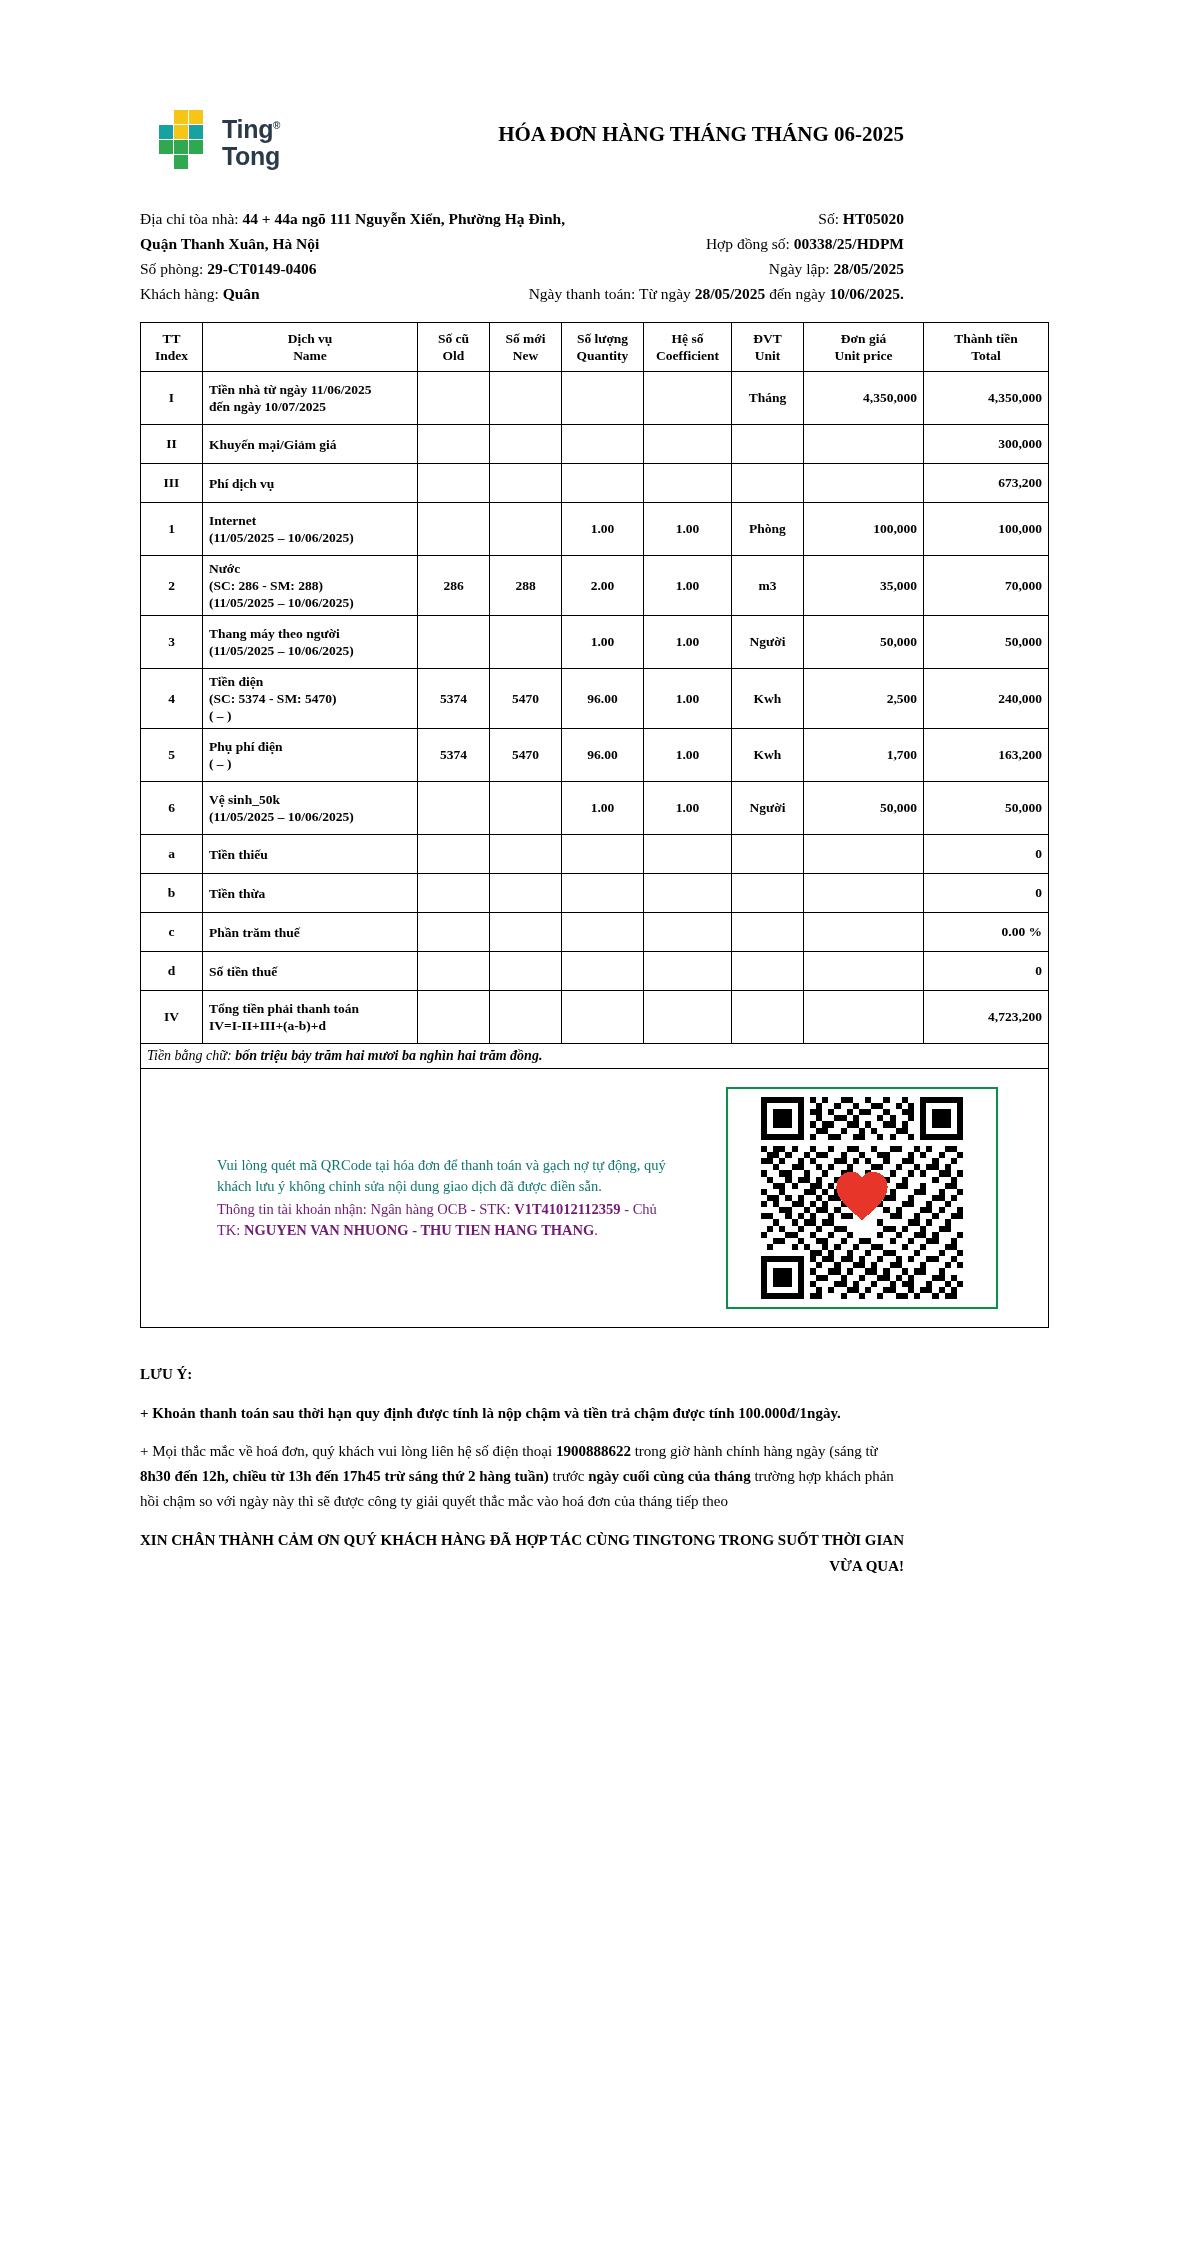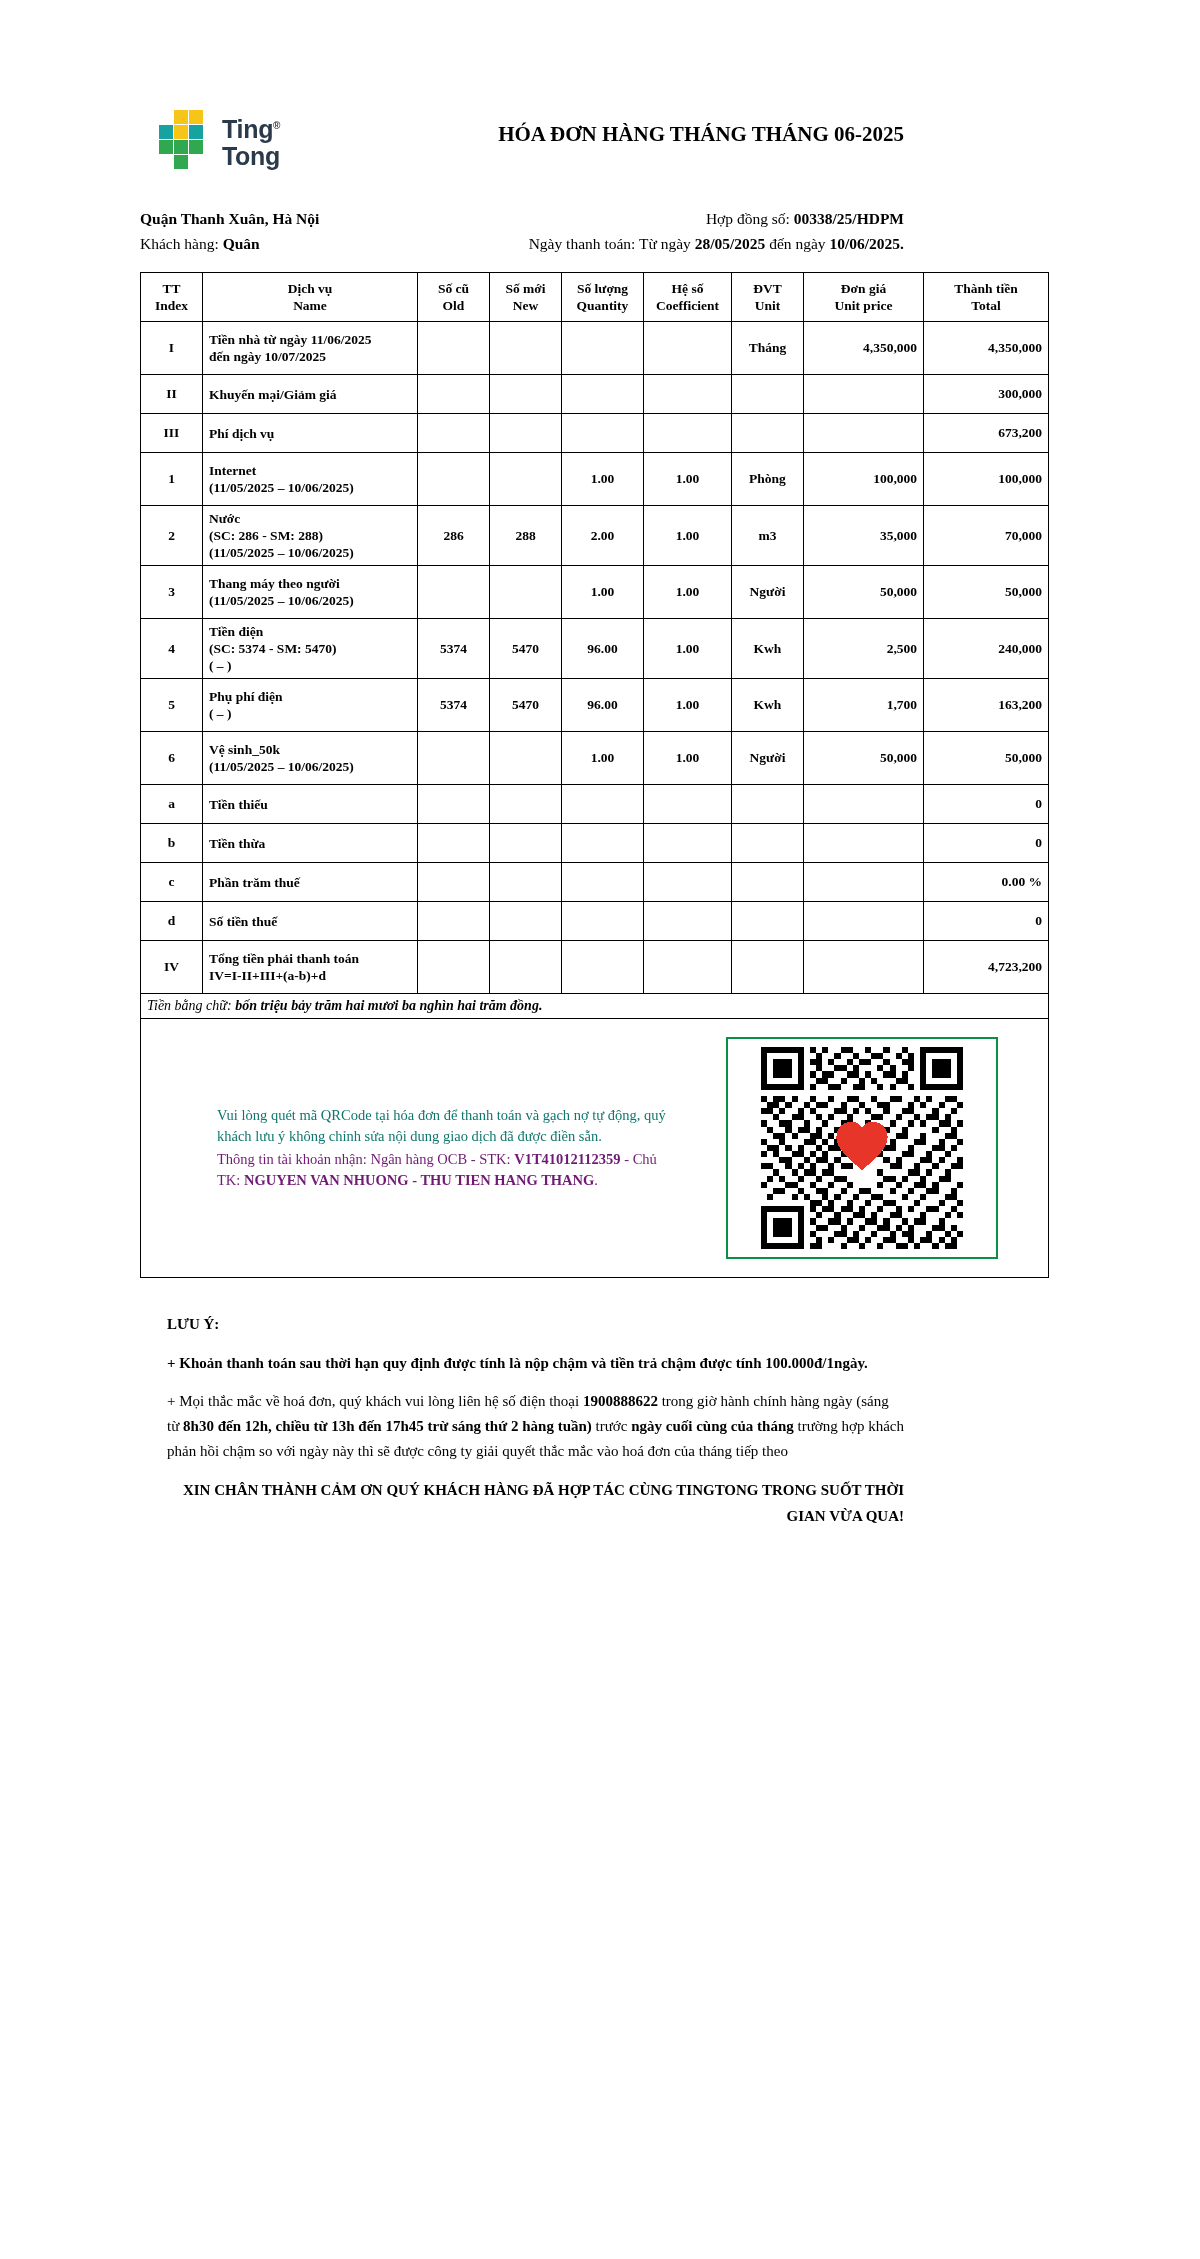--- a/index.html
+++ b/index.html
@@ -153,21 +153,20 @@
     position: relative;
     background: #fff;
   }
   .qr-img { width: 100%; height: 100%; display: block; }
 
   
   .notes {
     margin-top: 34px;
     font-size: 15px;
     line-height: 25px;
-    margin-left: 27px;
   }
   .notes .title { font-weight: bold; margin-bottom: 14px; }
   .notes p { margin: 0 0 13px 0; }
   .notes .final { font-weight: bold; line-height: 26px; margin-top: 4px; text-align: right; }
 </style>
 </head>
 <body>
 
 <div class="page">
 
@@ -190,25 +189,45 @@
         <span>Ting</span><sup>®</sup><br>
         <span>Tong</span>
       </div>
     </div>
     <div class="invoice-title">HÓA ĐƠN HÀNG THÁNG THÁNG 06-2025</div>
   </div>
 
   <div class="meta">
     <div class="meta-row">
       <div class="meta-left">
+        <span>Địa chỉ tòa nhà:</span>
+        <span class="b">44 + 44a ngõ 111 Nguyễn Xiển, Phường Hạ Đình,</span>
+      </div>
+      <div class="meta-right">
+        <span>Số:</span>
+        <span class="b">HT05020</span>
+      </div>
+    </div>
+    <div class="meta-row">
+      <div class="meta-left">
         <span class="b">Quận Thanh Xuân, Hà Nội</span>
       </div>
       <div class="meta-right">
         <span>Hợp đồng số:</span>
         <span class="b">00338/25/HDPM</span>
+      </div>
+    </div>
+    <div class="meta-row">
+      <div class="meta-left">
+        <span>Số phòng:</span>
+        <span class="b">29-CT0149-0406</span>
+      </div>
+      <div class="meta-right">
+        <span>Ngày lập:</span>
+        <span class="b">28/05/2025</span>
       </div>
     </div>
     <div class="meta-row">
       <div class="meta-left">
         <span>Khách hàng:</span>
         <span class="b">Quân</span>
       </div>
       <div class="meta-right">
         <span>Ngày thanh toán: Từ ngày</span>
         <span class="b">28/05/2025</span>

